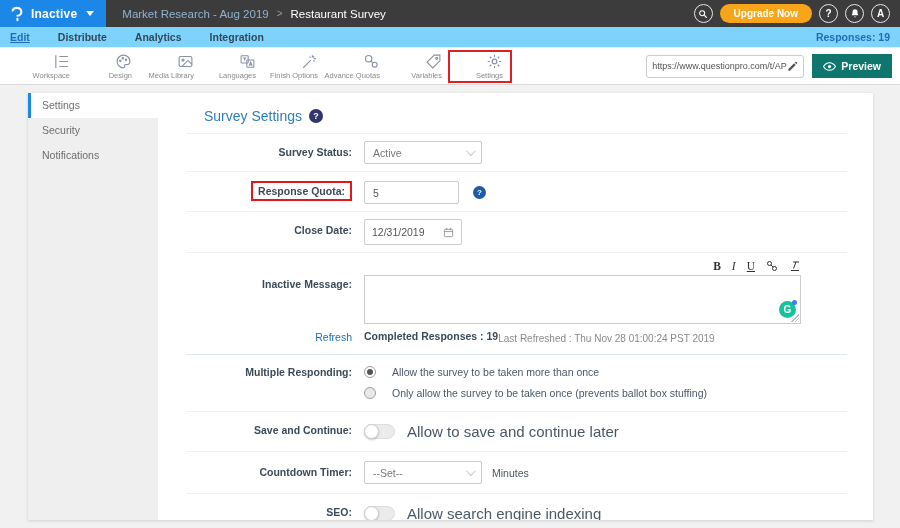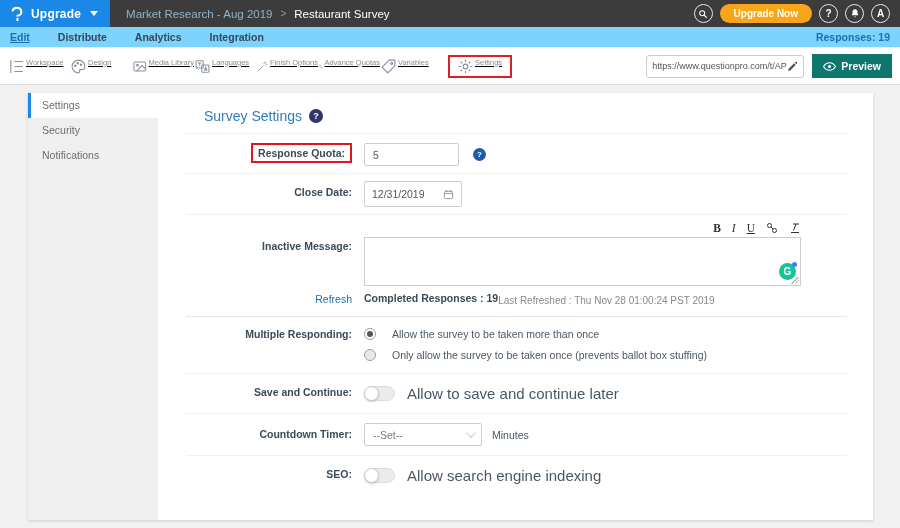--- a/index.html
+++ b/index.html
@@ -29,22 +29,22 @@
   
   .navrow { height:21px; background:#7dd3fc; display:flex; align-items:center;
     padding:0 10px; gap:28px; border-bottom:1px solid #ececec; }
   .nav-link { font-size:10.5px; font-weight:700; color:#33475b; cursor:pointer; }
   .nav-link.active { color:#1b6fb5; text-decoration:underline; }
   .responses { margin-left:auto; font-size:10.5px; font-weight:700; color:#1b6fb5; }
 
   
   .toolbar { height:37px; background:#fff; display:flex; align-items:center;
     padding-left:8px; border-bottom:1px solid #dcdcdc; }
-  .tool-item { width:62px; display:flex; flex-direction:row; align-items:flex-start;
-    gap:1px; cursor:pointer;text-decoration:underline; }
+  .tool-item { width:62px; display:flex; flex-direction:column; align-items:flex-end;
+    gap:1px; cursor:pointer; }
   .tool-item svg { stroke:#8792a2; }
   .tool-label { font-size:7.5px; color:#8a8a8a; white-space:nowrap; }
   .red-box { border:2px solid #e01e25; padding:1px 7px; margin-left:6px; }
   .toolbar-right { margin-left:auto; display:flex; align-items:center; gap:8px; padding-right:8px; }
   .url-box { width:158px; height:23px; border:1px solid #ccc; border-radius:3px;
     display:flex; align-items:center; background:#fff; padding:0 5px; }
   .url-text { flex:1; font-size:9px; color:#555; white-space:nowrap; overflow:hidden; }
   .preview-btn { background:#0f766e; border:none; color:#fff; height:24px;
     border-radius:0; padding:0 11px; font-size:10.5px; font-weight:700;
     display:flex; align-items:center; gap:5px; cursor:pointer; font-family:inherit; }
@@ -130,21 +130,21 @@
 </style>
 </head>
 <body>
 
 <header class="topbar">
   <div class="logo-block">
     <svg class="logo-mark" viewBox="0 0 16 18" fill="none" stroke="#fff" stroke-width="2.4" stroke-linecap="round">
       <path d="M3 5a5 5 0 0 1 5-3c3 0 5 2 5 4.5S11 11 8.5 11"></path>
         <path d="M8.5 14.5v1.5"></path>
     </svg>
-    <span class="logo-product">Upgrade</span>
+    <span class="logo-product">Inactive</span>
     <span class="caret-down"></span>
   </div>
   <div class="breadcrumb">
     <span class="crumb-parent">Market Research - Aug 2019</span>
     <span class="crumb-sep">&gt;</span>
     <span class="crumb-current">Restaurant Survey</span>
   </div>
   <div class="topbar-right">
     <span class="circle-btn">
       <svg width="10" height="10" viewBox="0 0 24 24" fill="none" stroke="#fff" stroke-width="2.6">
@@ -260,20 +260,29 @@
       <div class="side-item">Security</div>
       <div class="side-item">Notifications</div>
     </aside>
 
     <main class="content">
       <div class="page-title-row">
         <span class="page-title">Survey Settings</span>
         <span class="help-dot-dark">?</span>
       </div>
 
+      <div class="form-row">
+        <div class="lbl-col">Survey Status:</div>
+        <div class="ctl-col">
+          <div class="select-box">
+            <span>Active</span>
+            <span class="chev"></span>
+          </div>
+        </div>
+      </div>
 
       <div class="form-row">
         <div class="lbl-col" style="padding-top:2px">
           <span class="red-lbl">
             <span>Response Quota:</span>
           </span>
         </div>
         <div class="ctl-col" style="padding-top:2px">
           <input class="input-box" readonly="" value="5" style="">
           <span class="help-dot-blue">?</span>

